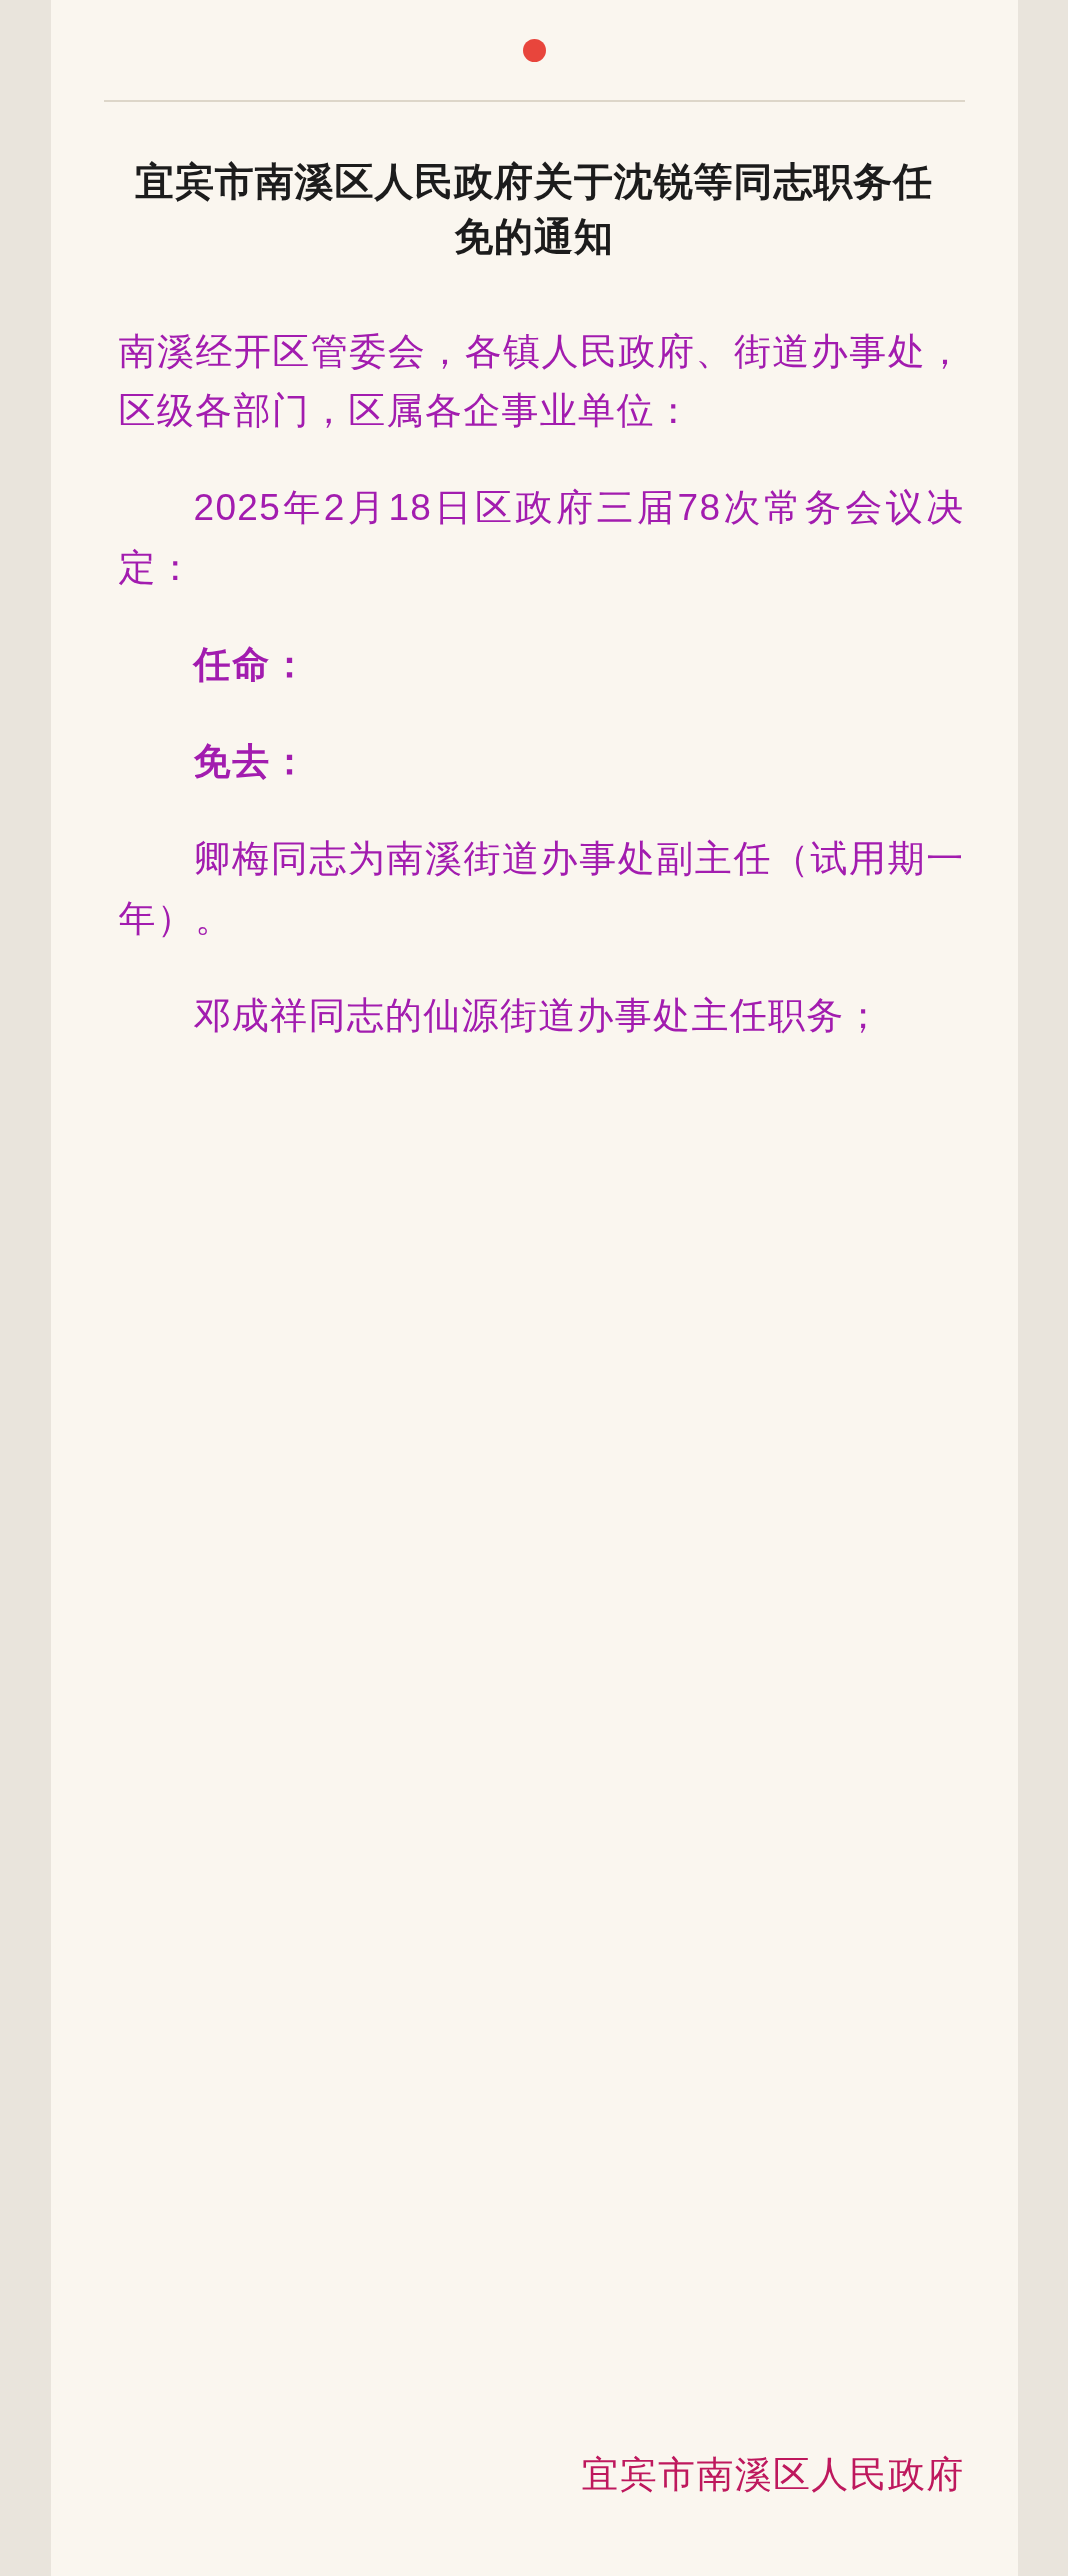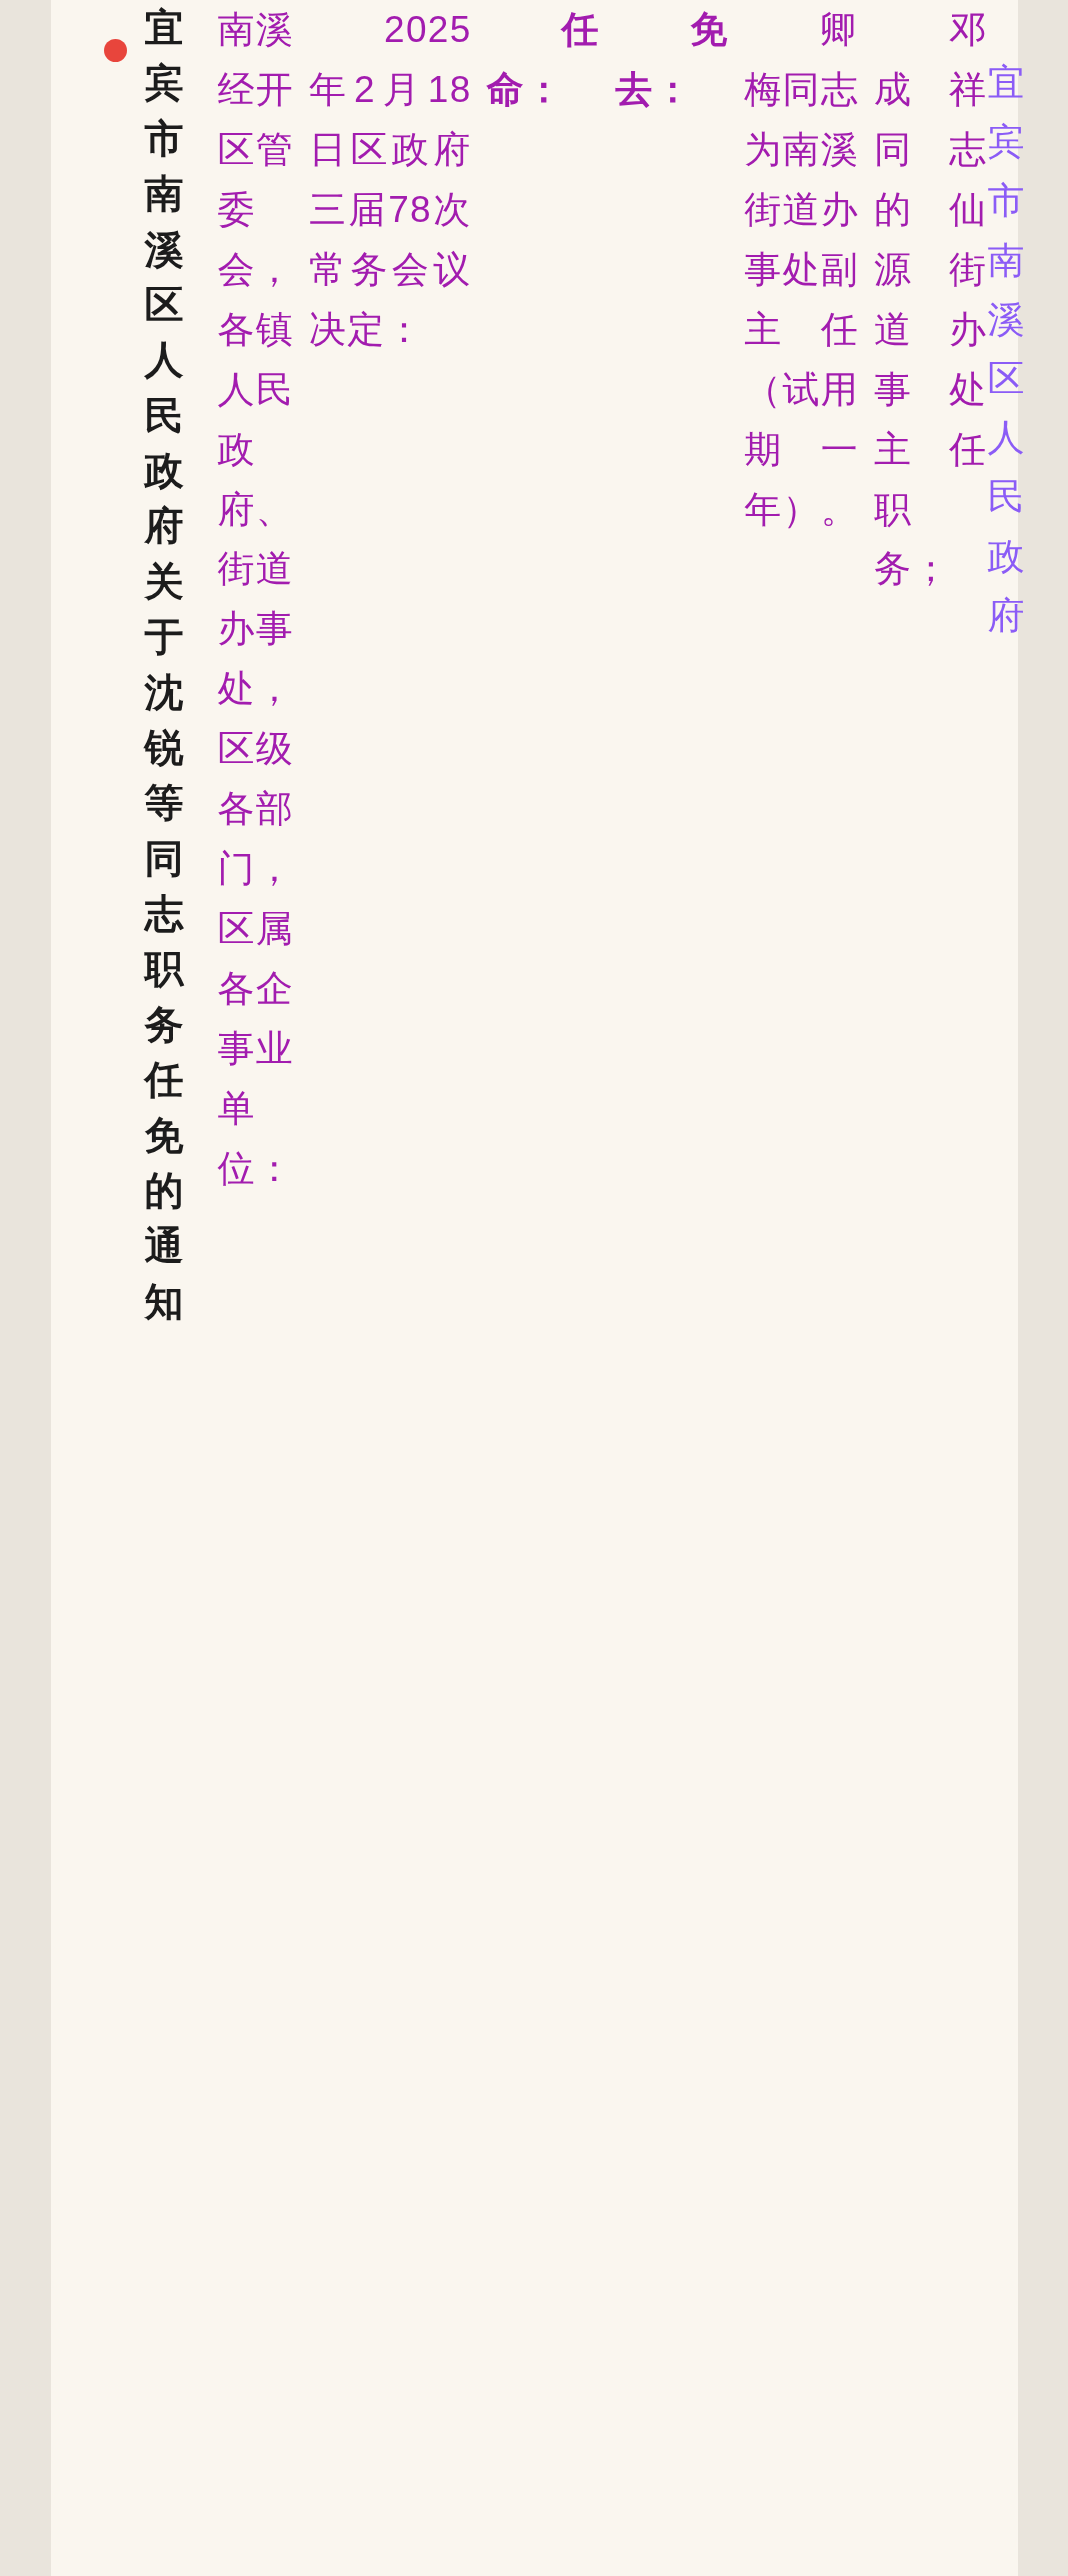--- a/index.html
+++ b/index.html
@@ -24,21 +24,21 @@
   }
   .sheet {
     position: relative;
     width: 967px;
     margin: 0 auto;
     background: #faf6ef;
     min-height: 2576px;
     box-sizing: border-box;
     padding: 0 53px 36px 53px;
     display: flex;
-    flex-direction: row;
+    flex-direction: column;
   }
   .dot-wrap {
     height: 100px;
     display: flex;
     align-items: center;
     justify-content: center;
   }
   .red-dot {
     width: 23px;
     height: 23px;
@@ -77,21 +77,21 @@
     letter-spacing: 1.8px;
   }
   .spacer {
     flex: 1 1 auto;
     min-height: 36px;
   }
   .signature {
     text-align: right;
     font-size: 37px;
     line-height: 1.6;
-    color: #8b5cf6;
+    color: #be185d;
     letter-spacing: 1.3px;
     margin-top: 53px;
     margin-bottom: 36px;
   }
   .sig-line { display: block; }
 </style>
 </head>
 <body>
 
 <div class="page">

